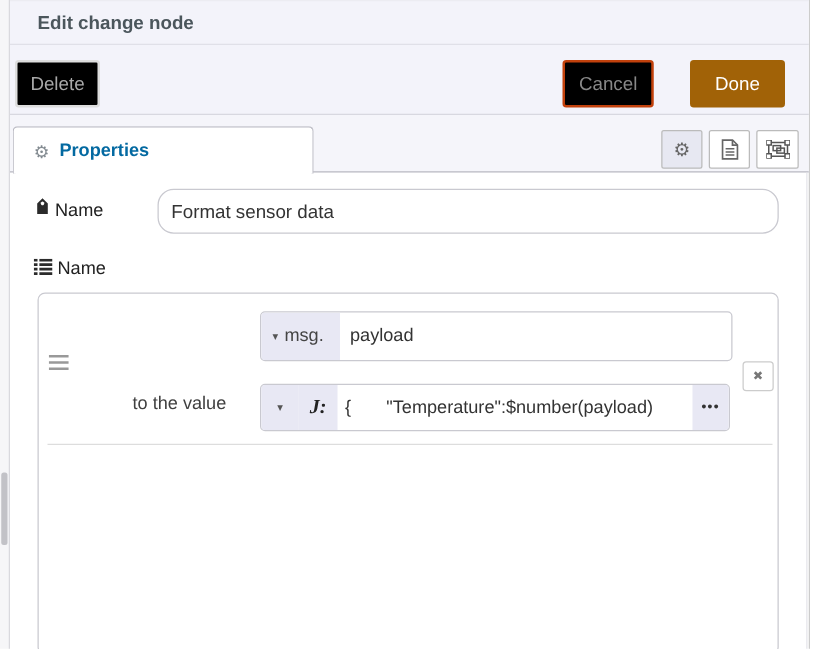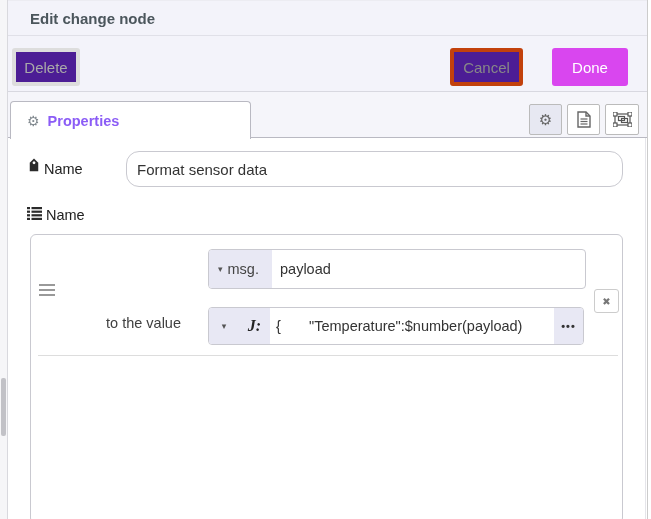--- a/index.html
+++ b/index.html
@@ -14,35 +14,35 @@
   .dialog { position: absolute; left: 8px; top: 0; width: 640px; height: 519px;
     background: #fff; border-right: 1px solid #ccc; }
 
   .hdr { position: absolute; left: 0; top: 0; width: 100%; height: 36px;
     background: #f3f3fa; border-bottom: 1px solid #e0e0e8; border-top: 1px solid #ececf2; }
   .hdr-title { position: absolute; left: 22px; top: 0; line-height: 35px;
     font-size: 15px; font-weight: bold; color: #4b565c; }
 
   .tbar { position: absolute; left: 0; top: 36px; width: 100%; height: 56px;
     background: #f3f3fa; border-bottom: 1px solid #d8d8e0; }
-  .btn { position: absolute; top: 48px; height: 38px; background: #4c1d95;
-    border: 4px solid #c2410c; border-radius: 3px; font-size: 15px; text-align: center;
+  .btn { position: absolute; top: 48px; height: 38px; background: #000000;
+    border: 2px solid #c2410c; border-radius: 3px; font-size: 15px; text-align: center;
     cursor: pointer; font-family: "Liberation Sans", sans-serif; }
   .btn-delete { left: 4px; width: 68px; color: #a9a9a9; border-color: #ddd; }
   .btn-cancel { left: 442px; width: 73px; color: #888; }
   .btn-done   { left: 544px; width: 76px; color: #fff; border: none; }
 
   .tabbar { position: absolute; left: 0; top: 92px; width: 100%; height: 46px;
     background: #f5f5fa; border-bottom: 1px solid #b9b9c2; }
   .tab { position: absolute; left: 2px; top: 101px; width: 241px; height: 38px;
     background: #fff; border: 1px solid #b9b9c2; border-bottom: none;
     border-radius: 4px 4px 0 0; z-index: 3; display: flex; align-items: center;
     padding-left: 16px; cursor: pointer; }
   .tab-gear { font-size: 14px; color: #828a90; margin-right: 8px; }
-  .tab-label { font-size: 14.5px; font-weight: bold; color: #8b5cf6; }
+  .tab-label { font-size: 14.5px; font-weight: bold; color: #0369a1; }
 
   .iconbtn { position: absolute; top: 104px; height: 31px; background: #fff;
     border: 1px solid #bbb; border-radius: 2px; display: flex; align-items: center;
     justify-content: center; cursor: pointer; z-index: 3; }
   .iconbtn.active { background: #e7e8f2; }
   .ib-gear { left: 521px; width: 33px; font-size: 15px; color: #666; }
   .ib-doc  { left: 559px; width: 33px; }
   .ib-grp  { left: 597px; width: 34px; }
 
   .content-line { position: absolute; left: 637px; top: 138px; width: 1px;
@@ -102,21 +102,21 @@
 
 <div class="dialog">
 
   <div class="hdr">
     <div class="hdr-title">Edit change node</div>
   </div>
 
   <div class="tbar"></div>
   <button class="btn btn-delete">Delete</button>
   <button class="btn btn-cancel">Cancel</button>
-  <button class="btn btn-done" id="done-btn" style="background: #d946ef;">Done</button>
+  <button class="btn btn-done" id="done-btn" style="background: #a16207;">Done</button>
 
   <div class="tabbar"></div>
   <div class="tab">
     <span class="tab-gear">⚙</span>
     <span class="tab-label">Properties</span>
   </div>
   <div class="iconbtn ib-gear active">
     <span>⚙</span>
   </div>
   <div class="iconbtn ib-doc">

